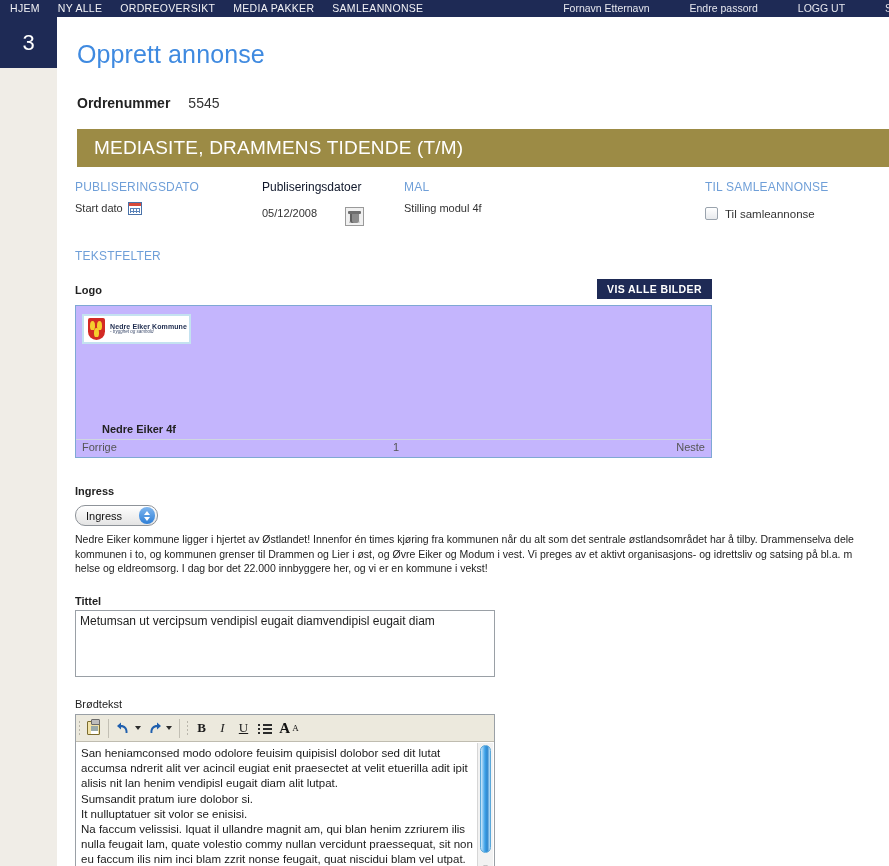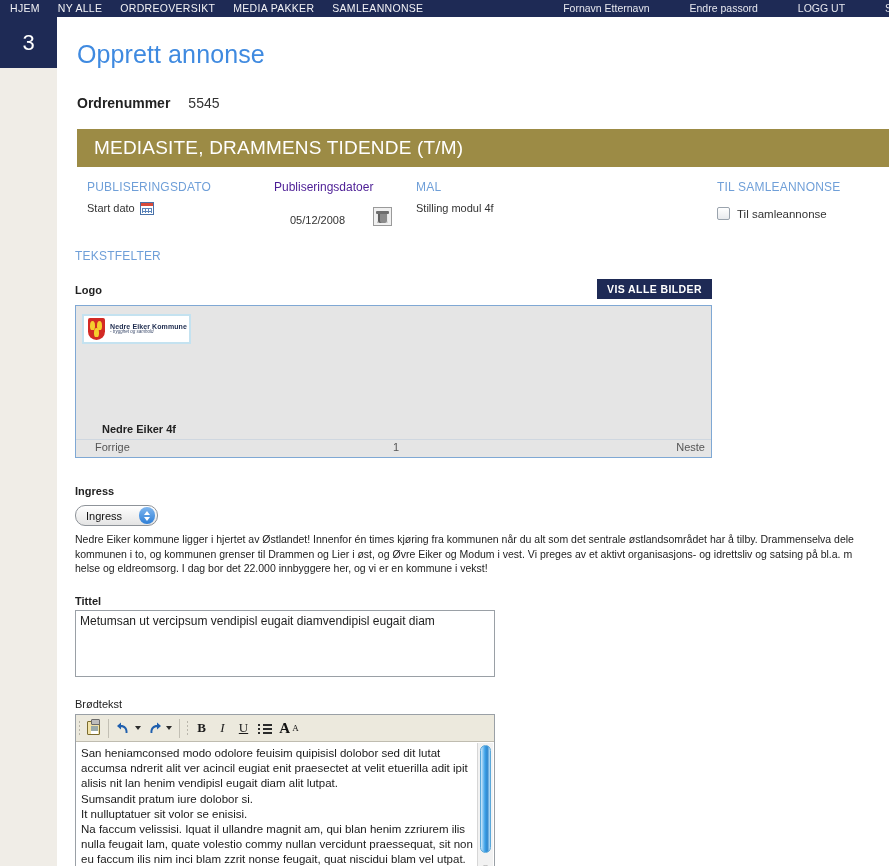--- a/index.html
+++ b/index.html
@@ -64,48 +64,48 @@
     position: absolute; left: 20px; top: 112px; width: 812px; height: 38px;
     background: #9c8b45;
     color: #ffffff;
     display: flex; align-items: center;
     padding-left: 17px;
     font-size: 19px; font-weight: 400; letter-spacing: .2px;
   }
 
   
   #meta-row { position: absolute; left: 18px; top: 163px; width: 812px; height: 58px; }
-  .meta-col { position: absolute; top: 0; margin-left: 12px; }
+  .meta-col { position: absolute; top: 0; }
   .meta-head {
     font-size: 12px; color: #6f9fd8; letter-spacing: .2px;
     text-transform: uppercase; white-space: nowrap;
   }
   .meta-sub { font-size: 11px; color: #333; margin-top: 8px; white-space: nowrap; }
-  .meta-plain { font-size: 12px; color: #4c1d95; white-space: nowrap; }
+  .meta-plain { font-size: 12px; color: #0f172a; white-space: nowrap; }
 
   .cal-icon {
     display: inline-block; vertical-align: -3px; margin-left: 5px;
     width: 14px; height: 13px;
     background: #fff;
     border: 1px solid #4a72a8;
     position: relative;
   }
   .cal-icon::before {
     content: ""; position: absolute; left: 0; top: 0; right: 0; height: 3px;
     background: #d84a3a;
   }
   .cal-icon::after {
     content: ""; position: absolute; left: 1px; top: 5px; right: 1px; bottom: 1px;
     background:
       repeating-linear-gradient(to right, #3f6fae 0 1.5px, transparent 1.5px 3px),
       repeating-linear-gradient(to bottom, #3f6fae 0 1.5px, transparent 1.5px 3px);
     opacity: .85;
   }
 
-  .date-line { position: absolute; left: 16px; top: 27px; display: flex; align-items: flex-end; gap: 22px; }
+  .date-line { position: absolute; left: 0; top: 27px; display: flex; align-items: flex-start; gap: 22px; }
   .date-text { font-size: 11px; color: #333; }
   .trash-btn {
     margin-left: 6px; width: 19px; height: 19px;
     border: 1px solid #9a9a9a; background: #f0f0f0;
     display: flex; align-items: center; justify-content: center;
     cursor: pointer;
   }
   .trash-glyph { display:block; width: 11px; height: 12px; position: relative; }
   .trash-glyph::before {
     content: ""; position: absolute; left: 0; top: 2px; width: 11px; height: 10px;
@@ -137,21 +137,21 @@
   #vis-alle {
     position: absolute; left: 540px; top: 262px; width: 115px; height: 20px;
     background: #1e2a55; color: #fff;
     display: flex; align-items: center; justify-content: center;
     font-size: 10.5px; font-weight: bold; letter-spacing: .4px;
     cursor: pointer;
   }
 
   #logo-box {
     position: absolute; left: 18px; top: 288px; width: 637px; height: 153px;
-    border: 1px solid #7fa8d4; background: #e5e5e5;
+    border: 1px solid #7fa8d4; background: #c4b5fd;
   }
 
   #logo-thumb {
     position: absolute; left: 6px; top: 8px; width: 109px; height: 30px;
     border: 2px solid #c4e2f0; background: #ffffff;
     display: flex; align-items: center;
   }
   #shield {
     width: 17px; height: 22px; margin-left: 4px;
     background: #d32a24;
@@ -171,21 +171,21 @@
 
   #logo-caption {
     position: absolute; left: 26px; top: 117px;
     font-size: 11px; font-weight: bold; color: #222;
   }
   #logo-pager {
     position: absolute; left: 0; right: 0; bottom: 0; height: 18px;
     border-top: 1px solid #cfd7e0;
     font-size: 11px; color: #555;
   }
-  #logo-pager .prev { position: absolute; left: 6px; top: 1px; cursor: pointer; margin-left: 13px; }
+  #logo-pager .prev { position: absolute; left: 6px; top: 1px; cursor: pointer; }
   #logo-pager .num  { position: absolute; left: 317px; top: 1px; }
   #logo-pager .next { position: absolute; right: 6px; top: 1px; cursor: pointer; }
 
   
   #ingress-label { position: absolute; left: 18px; top: 468px; font-size: 11px; font-weight: bold; color: #222; }
   #ingress-select {
     position: absolute; left: 18px; top: 488px; width: 83px; height: 21px;
     border: 1px solid #8e9399; border-radius: 10px;
     background: linear-gradient(#ffffff, #e4e4e4);
     display: flex; align-items: center; cursor: pointer;

